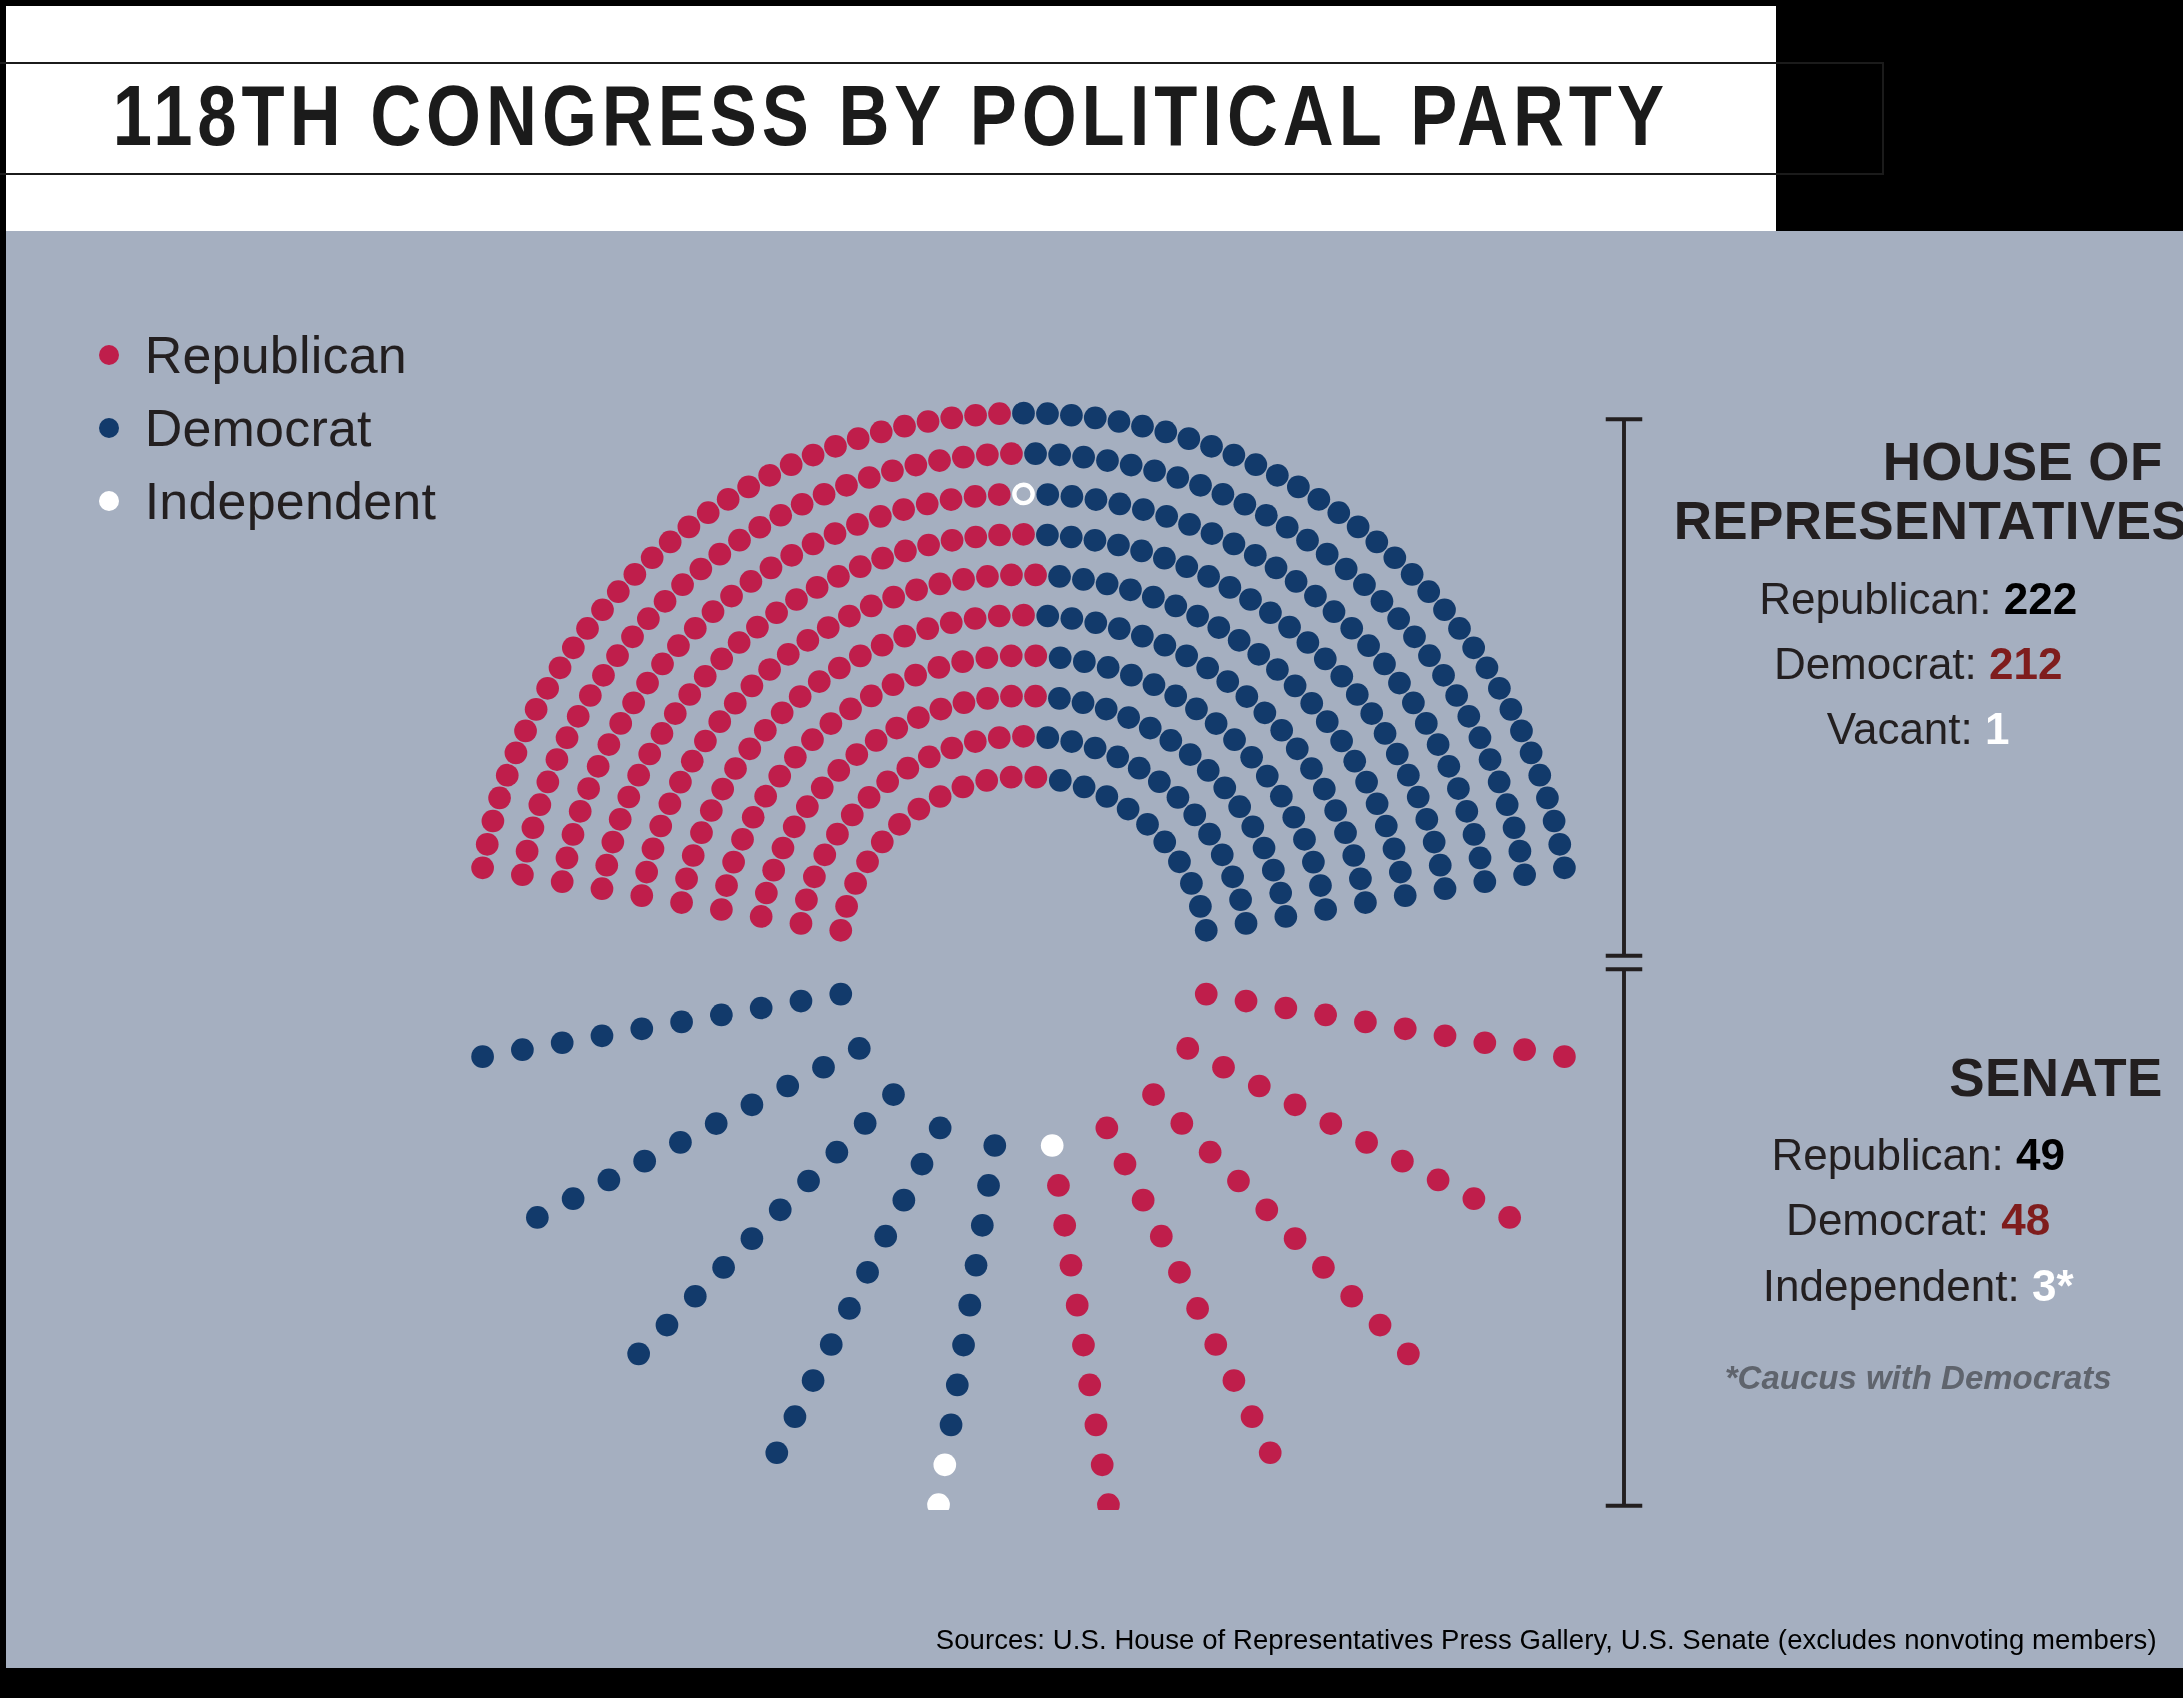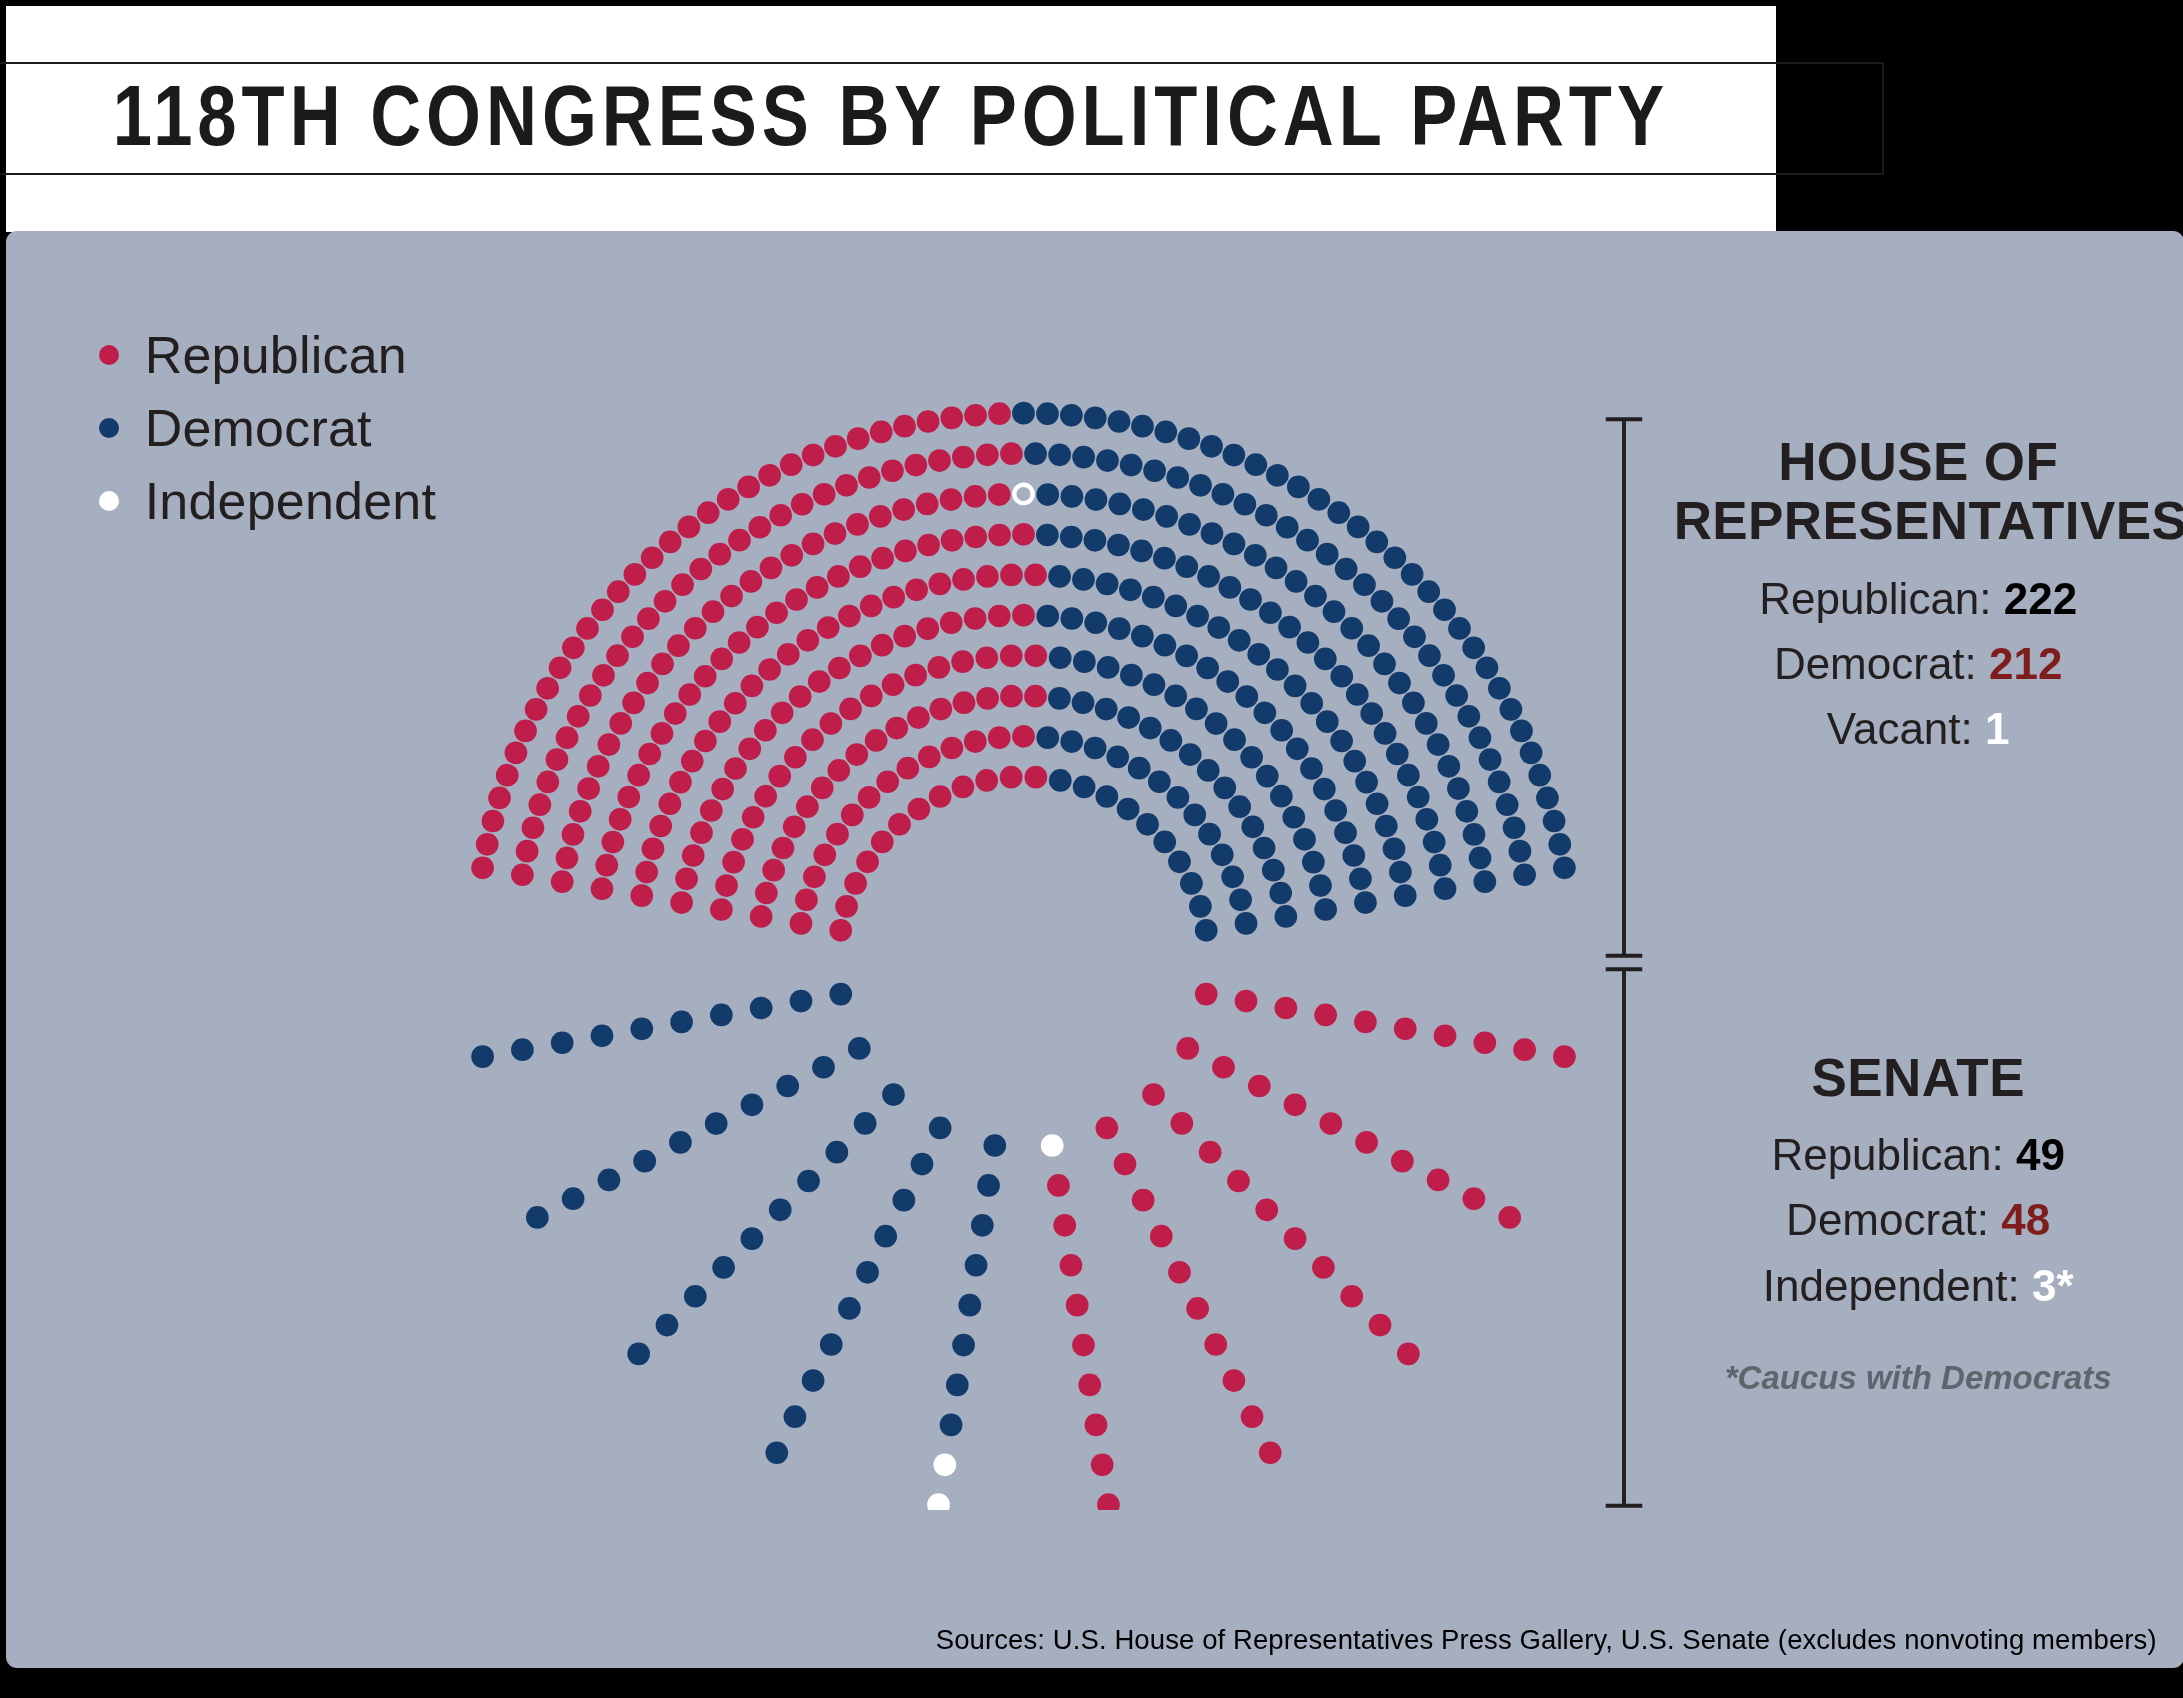--- a/index.html
+++ b/index.html
@@ -53,21 +53,20 @@
 
   
   .panel {
     position: absolute;
     left: 5.7px;
     top: 231px;
     width: 2178px;
     height: 1437px;
     background: #a5afc0;
     overflow: hidden;
-    border-radius: 11px;
   }
 
   
   .legend {
     position: absolute;
     left: 93px;
     top: 87px;
   }
   .legend-row {
     display: flex;
@@ -124,20 +123,21 @@
   .panel-house  { top: 201px; }
   .panel-senate { top: 817px; }
 
   .chamber-name {
     font-size: 53px;
     font-weight: 700;
     color: #231f20;
     line-height: 1.12;
     letter-spacing: 0.4px;
     margin: 0 0 15px 0;
+    text-align: right;
   }
   .stat-line {
     font-size: 44px;
     color: #231f20;
     line-height: 1.48;
     white-space: nowrap;
   }
   .stat-num { font-weight: 700; }
   .n-rep { color: #000000; }
   .n-dem { color: #7f1d1d; }

